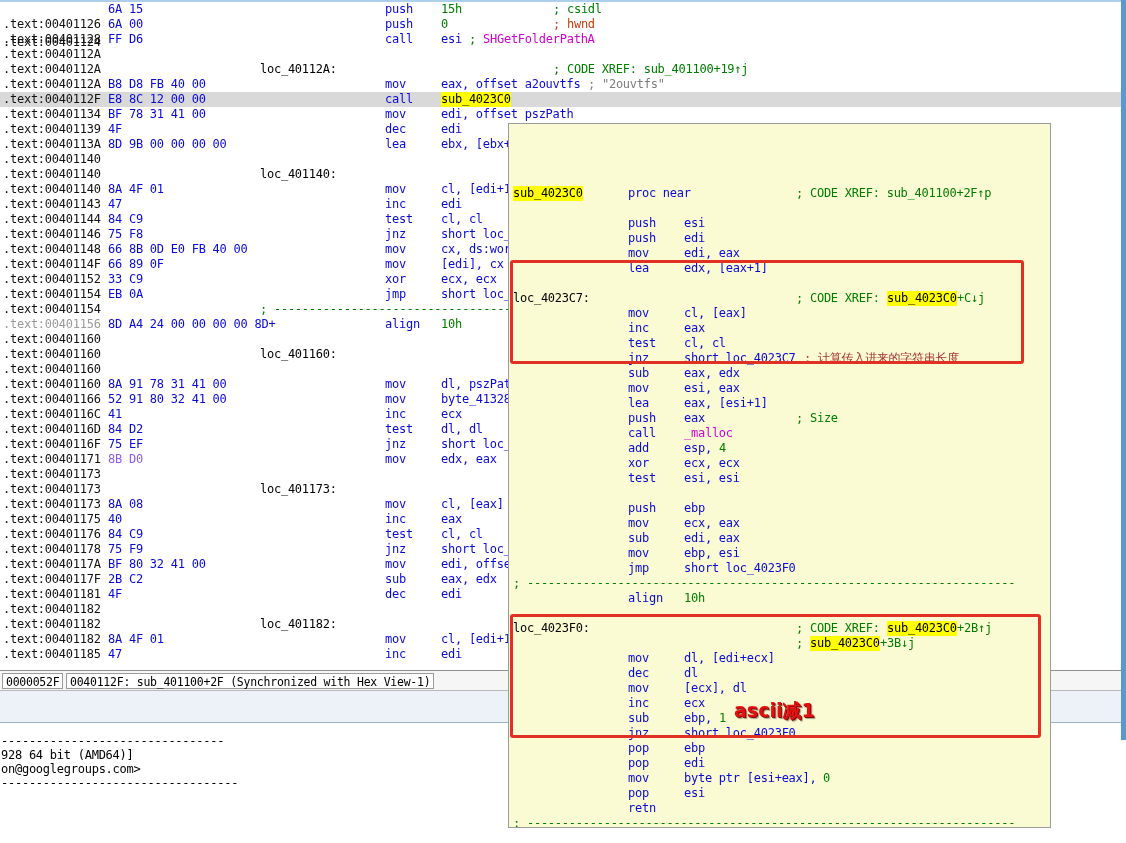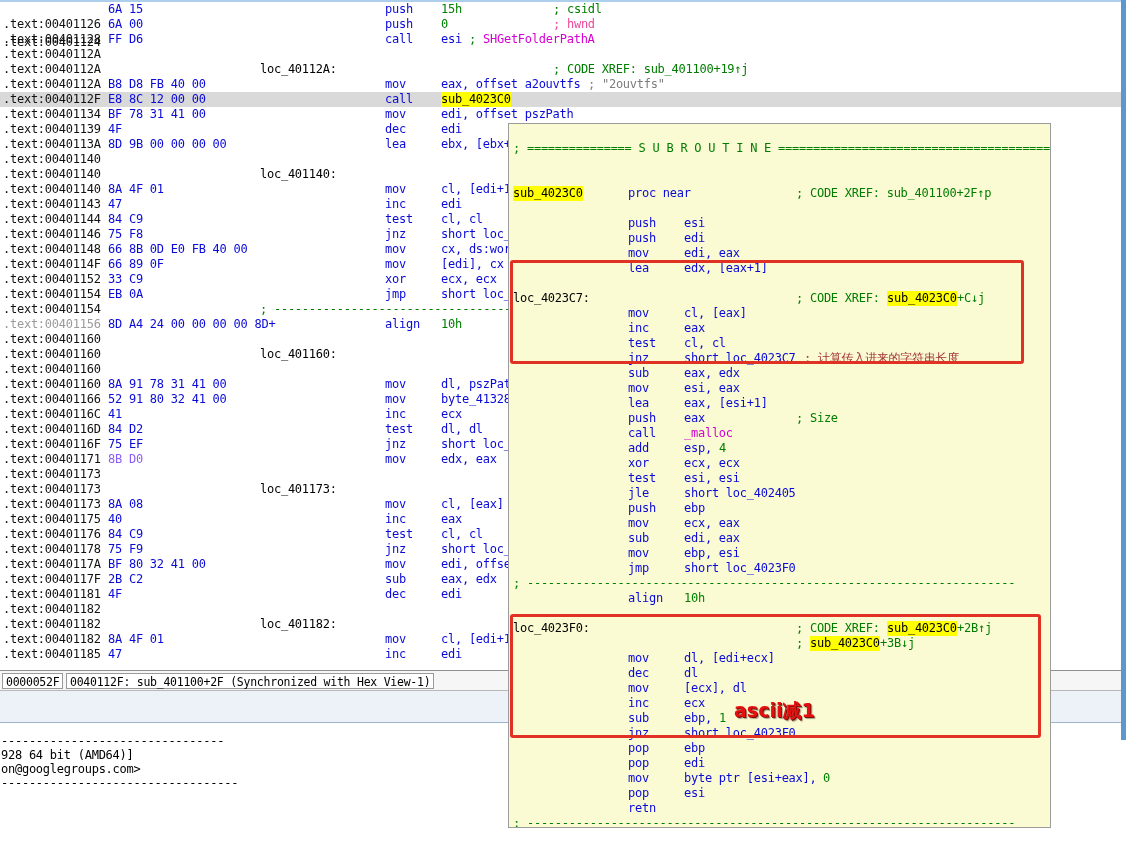--- a/index.html
+++ b/index.html
@@ -38,21 +38,21 @@
   .edge-top { position:absolute; left:0; top:0; width:1121px; height:2px; background:#aecfeb; z-index:8; }
   .edge-right { position:absolute; left:1121px; top:0; width:5px; height:740px; background:#5b98d0; z-index:8; }
 </style>
 </head>
 <body>
 
 <div class="screen">
 
   <div class="listing" id="main-listing">
       <div class="asm-row" style="top: 2px;"><span style="left: 3px; color: rgb(17, 17, 17); margin-top: 33px;">.text:00401124</span><span style="left: 108px; color: rgb(10, 10, 216);">6A 15</span><span style="left: 385px; color: rgb(10, 10, 216);">push</span><span style="left: 441px; color: rgb(0, 128, 0);">15h</span><span style="left: 553px; color: rgb(0, 125, 0);">; csidl</span></div>
-      <div class="asm-row" style="top: 17px;"><span style="left: 3px; color: rgb(17, 17, 17);">.text:00401126</span><span style="left: 108px; color: rgb(10, 10, 216);">6A 00</span><span style="left: 385px; color: rgb(10, 10, 216);">push</span><span style="left: 441px; color: rgb(0, 128, 0);">0</span><span style="left: 553px; color: #ec4899;">; hwnd</span></div>
+      <div class="asm-row" style="top: 17px;"><span style="left: 3px; color: rgb(17, 17, 17);">.text:00401126</span><span style="left: 108px; color: rgb(10, 10, 216);">6A 00</span><span style="left: 385px; color: rgb(10, 10, 216);">push</span><span style="left: 441px; color: rgb(0, 128, 0);">0</span><span style="left: 553px; color: #c2410c;">; hwnd</span></div>
       <div class="asm-row" style="top: 32px;"><span style="left: 3px; color: rgb(17, 17, 17);">.text:00401128</span><span style="left: 108px; color: rgb(10, 10, 216);">FF D6</span><span style="left: 385px; color: rgb(10, 10, 216);">call</span><span style="left: 441px; color: rgb(10, 10, 216);">esi</span><span style="left: 469px; color: rgb(0, 125, 0);">;</span><span style="left: 483px; color: rgb(212, 0, 212);">SHGetFolderPathA</span></div>
       <div class="asm-row" style="top: 47px;"><span style="left: 3px; color: rgb(17, 17, 17);">.text:0040112A</span></div>
       <div class="asm-row" style="top: 62px;"><span style="left: 3px; color: rgb(17, 17, 17);">.text:0040112A</span><span style="left: 260px; color: rgb(0, 0, 0);">loc_40112A:</span><span style="left: 553px; color: rgb(0, 125, 0);">; CODE XREF: sub_401100+19↑j</span></div>
       <div class="asm-row" style="top: 77px;"><span style="left: 3px; color: rgb(17, 17, 17);">.text:0040112A</span><span style="left: 108px; color: rgb(10, 10, 216);">B8 D8 FB 40 00</span><span style="left: 385px; color: rgb(10, 10, 216);">mov</span><span style="left: 441px; color: rgb(10, 10, 216);">eax, offset a2ouvtfs</span><span style="left: 588px; color: rgb(125, 125, 125);">; "2ouvtfs"</span></div>
       <div class="asm-row sel" style="top: 92px;"><span style="left: 3px; color: rgb(17, 17, 17);">.text:0040112F</span><span style="left: 108px; color: rgb(10, 10, 216);">E8 8C 12 00 00</span><span style="left: 385px; color: rgb(10, 10, 216);">call</span><span style="left: 441px; color: rgb(0, 0, 0); background: rgb(255, 255, 0);">sub_4023C0</span></div>
       <div class="asm-row" style="top: 107px;"><span style="left: 3px; color: rgb(17, 17, 17);">.text:00401134</span><span style="left: 108px; color: rgb(10, 10, 216);">BF 78 31 41 00</span><span style="left: 385px; color: rgb(10, 10, 216);">mov</span><span style="left: 441px; color: rgb(10, 10, 216);">edi, offset pszPath</span></div>
       <div class="asm-row" style="top: 122px;"><span style="left: 3px; color: rgb(17, 17, 17);">.text:00401139</span><span style="left: 108px; color: rgb(10, 10, 216);">4F</span><span style="left: 385px; color: rgb(10, 10, 216);">dec</span><span style="left: 441px; color: rgb(10, 10, 216);">edi</span></div>
       <div class="asm-row" style="top: 137px;"><span style="left: 3px; color: rgb(17, 17, 17);">.text:0040113A</span><span style="left: 108px; color: rgb(10, 10, 216);">8D 9B 00 00 00 00</span><span style="left: 385px; color: rgb(10, 10, 216);">lea</span><span style="left: 441px; color: rgb(10, 10, 216);">ebx, [ebx+0]</span></div>
       <div class="asm-row" style="top: 152px;"><span style="left: 3px; color: rgb(17, 17, 17);">.text:00401140</span></div>
       <div class="asm-row" style="top: 167px;"><span style="left: 3px; color: rgb(17, 17, 17);">.text:00401140</span><span style="left: 260px; color: rgb(0, 0, 0);">loc_401140:</span></div>
@@ -101,40 +101,38 @@
     <div class="oline o0">--------------------------------</div>
     <div class="oline o1">928 64 bit (AMD64)]</div>
     <div class="oline o2">on@googlegroups.com&gt;</div>
     <div class="oline o3">----------------------------------</div>
   </div>
 
   <div class="popup" id="popup" style="left: 508px; top: 123px; width: 543px; height: 705px;">
     <div class="redbox" id="box1" style="left: 1px; top: 136px; width: 514px; height: 104px;"></div>
     <div class="redbox" id="box2" style="left: 1px; top: 490px; width: 531px; height: 124px;"></div>
     <div class="annot" id="annot" style="left: 225px; top: 574px; text-align: center;">ascii减1</div>
-  <div class="asm-row" style="top: 17px;"><span style="left: 4px; color: rgb(0, 125, 0);">; =============== S U B R O U T I N E =======================================</span></div>
       <div class="asm-row" style="top: 62px;"><span style="left: 4px; color: rgb(0, 0, 0); background: rgb(255, 255, 0);">sub_4023C0</span><span style="left: 119px; color: rgb(10, 10, 216);">proc near</span><span style="left: 287px; color: rgb(0, 125, 0);">; CODE XREF: sub_401100+2F↑p</span></div>
       <div class="asm-row" style="top: 92px;"><span style="left: 119px; color: rgb(10, 10, 216);">push</span><span style="left: 175px; color: rgb(10, 10, 216);">esi</span></div>
       <div class="asm-row" style="top: 107px;"><span style="left: 119px; color: rgb(10, 10, 216);">push</span><span style="left: 175px; color: rgb(10, 10, 216);">edi</span></div>
       <div class="asm-row" style="top: 122px;"><span style="left: 119px; color: rgb(10, 10, 216);">mov</span><span style="left: 175px; color: rgb(10, 10, 216);">edi, eax</span></div>
       <div class="asm-row" style="top: 137px;"><span style="left: 119px; color: rgb(10, 10, 216);">lea</span><span style="left: 175px; color: rgb(10, 10, 216);">edx, [eax+1]</span></div>
       <div class="asm-row" style="top: 167px;"><span style="left: 4px; color: rgb(0, 0, 0);">loc_4023C7:</span><span style="left: 287px; color: rgb(0, 125, 0);">; CODE XREF: </span><span style="left: 378px; color: rgb(0, 0, 0); background: rgb(255, 255, 0);">sub_4023C0</span><span style="left: 448px; color: rgb(0, 125, 0);">+C↓j</span></div>
       <div class="asm-row" style="top: 182px;"><span style="left: 119px; color: rgb(10, 10, 216);">mov</span><span style="left: 175px; color: rgb(10, 10, 216);">cl, [eax]</span></div>
       <div class="asm-row" style="top: 197px;"><span style="left: 119px; color: rgb(10, 10, 216);">inc</span><span style="left: 175px; color: rgb(10, 10, 216);">eax</span></div>
       <div class="asm-row" style="top: 212px;"><span style="left: 119px; color: rgb(10, 10, 216);">test</span><span style="left: 175px; color: rgb(10, 10, 216);">cl, cl</span></div>
       <div class="asm-row" style="top: 227px;"><span style="left: 119px; color: rgb(10, 10, 216);">jnz</span><span style="left: 175px; color: rgb(10, 10, 216);">short loc_4023C7</span><span style="left: 295px; color: rgb(160, 50, 50);">; 计算传入进来的字符串长度</span></div>
       <div class="asm-row" style="top: 242px;"><span style="left: 119px; color: rgb(10, 10, 216);">sub</span><span style="left: 175px; color: rgb(10, 10, 216);">eax, edx</span></div>
       <div class="asm-row" style="top: 257px;"><span style="left: 119px; color: rgb(10, 10, 216);">mov</span><span style="left: 175px; color: rgb(10, 10, 216);">esi, eax</span></div>
       <div class="asm-row" style="top: 272px;"><span style="left: 119px; color: rgb(10, 10, 216);">lea</span><span style="left: 175px; color: rgb(10, 10, 216);">eax, [esi+1]</span></div>
       <div class="asm-row" style="top: 287px;"><span style="left: 119px; color: rgb(10, 10, 216);">push</span><span style="left: 175px; color: rgb(10, 10, 216);">eax</span><span style="left: 287px; color: rgb(0, 125, 0);">; Size</span></div>
       <div class="asm-row" style="top: 302px;"><span style="left: 119px; color: rgb(10, 10, 216);">call</span><span style="left: 175px; color: rgb(212, 0, 212);">_malloc</span></div>
       <div class="asm-row" style="top: 317px;"><span style="left: 119px; color: rgb(10, 10, 216);">add</span><span style="left: 175px; color: rgb(10, 10, 216);">esp, </span><span style="left: 210px; color: rgb(0, 128, 0);">4</span></div>
       <div class="asm-row" style="top: 332px;"><span style="left: 119px; color: rgb(10, 10, 216);">xor</span><span style="left: 175px; color: rgb(10, 10, 216);">ecx, ecx</span></div>
       <div class="asm-row" style="top: 347px;"><span style="left: 119px; color: rgb(10, 10, 216);">test</span><span style="left: 175px; color: rgb(10, 10, 216);">esi, esi</span></div>
-      <div class="asm-row" style="top: 362px;"><span style="left: 119px; color: rgb(10, 10, 216);">jle</span><span style="left: 175px; color: rgb(10, 10, 216);">short loc_402405</span></div>
       <div class="asm-row" style="top: 377px;"><span style="left: 119px; color: rgb(10, 10, 216);">push</span><span style="left: 175px; color: rgb(10, 10, 216);">ebp</span></div>
       <div class="asm-row" style="top: 392px;"><span style="left: 119px; color: rgb(10, 10, 216);">mov</span><span style="left: 175px; color: rgb(10, 10, 216);">ecx, eax</span></div>
       <div class="asm-row" style="top: 407px;"><span style="left: 119px; color: rgb(10, 10, 216);">sub</span><span style="left: 175px; color: rgb(10, 10, 216);">edi, eax</span></div>
       <div class="asm-row" style="top: 422px;"><span style="left: 119px; color: rgb(10, 10, 216);">mov</span><span style="left: 175px; color: rgb(10, 10, 216);">ebp, esi</span></div>
       <div class="asm-row" style="top: 437px;"><span style="left: 119px; color: rgb(10, 10, 216);">jmp</span><span style="left: 175px; color: rgb(10, 10, 216);">short loc_4023F0</span></div>
       <div class="asm-row" style="top: 452px;"><span style="left: 4px; color: rgb(0, 125, 0);">; ----------------------------------------------------------------------</span></div>
       <div class="asm-row" style="top: 467px;"><span style="left: 119px; color: rgb(10, 10, 216);">align</span><span style="left: 175px; color: rgb(0, 128, 0);">10h</span></div>
       <div class="asm-row" style="top: 497px;"><span style="left: 4px; color: rgb(0, 0, 0);">loc_4023F0:</span><span style="left: 287px; color: rgb(0, 125, 0);">; CODE XREF: </span><span style="left: 378px; color: rgb(0, 0, 0); background: rgb(255, 255, 0);">sub_4023C0</span><span style="left: 448px; color: rgb(0, 125, 0);">+2B↑j</span></div>
       <div class="asm-row" style="top: 512px;"><span style="left: 287px; color: rgb(0, 125, 0);">; </span><span style="left: 301px; color: rgb(0, 0, 0); background: rgb(255, 255, 0);">sub_4023C0</span><span style="left: 371px; color: rgb(0, 125, 0);">+3B↓j</span></div>
       <div class="asm-row" style="top: 527px;"><span style="left: 119px; color: rgb(10, 10, 216);">mov</span><span style="left: 175px; color: rgb(10, 10, 216);">dl, [edi+ecx]</span></div>

